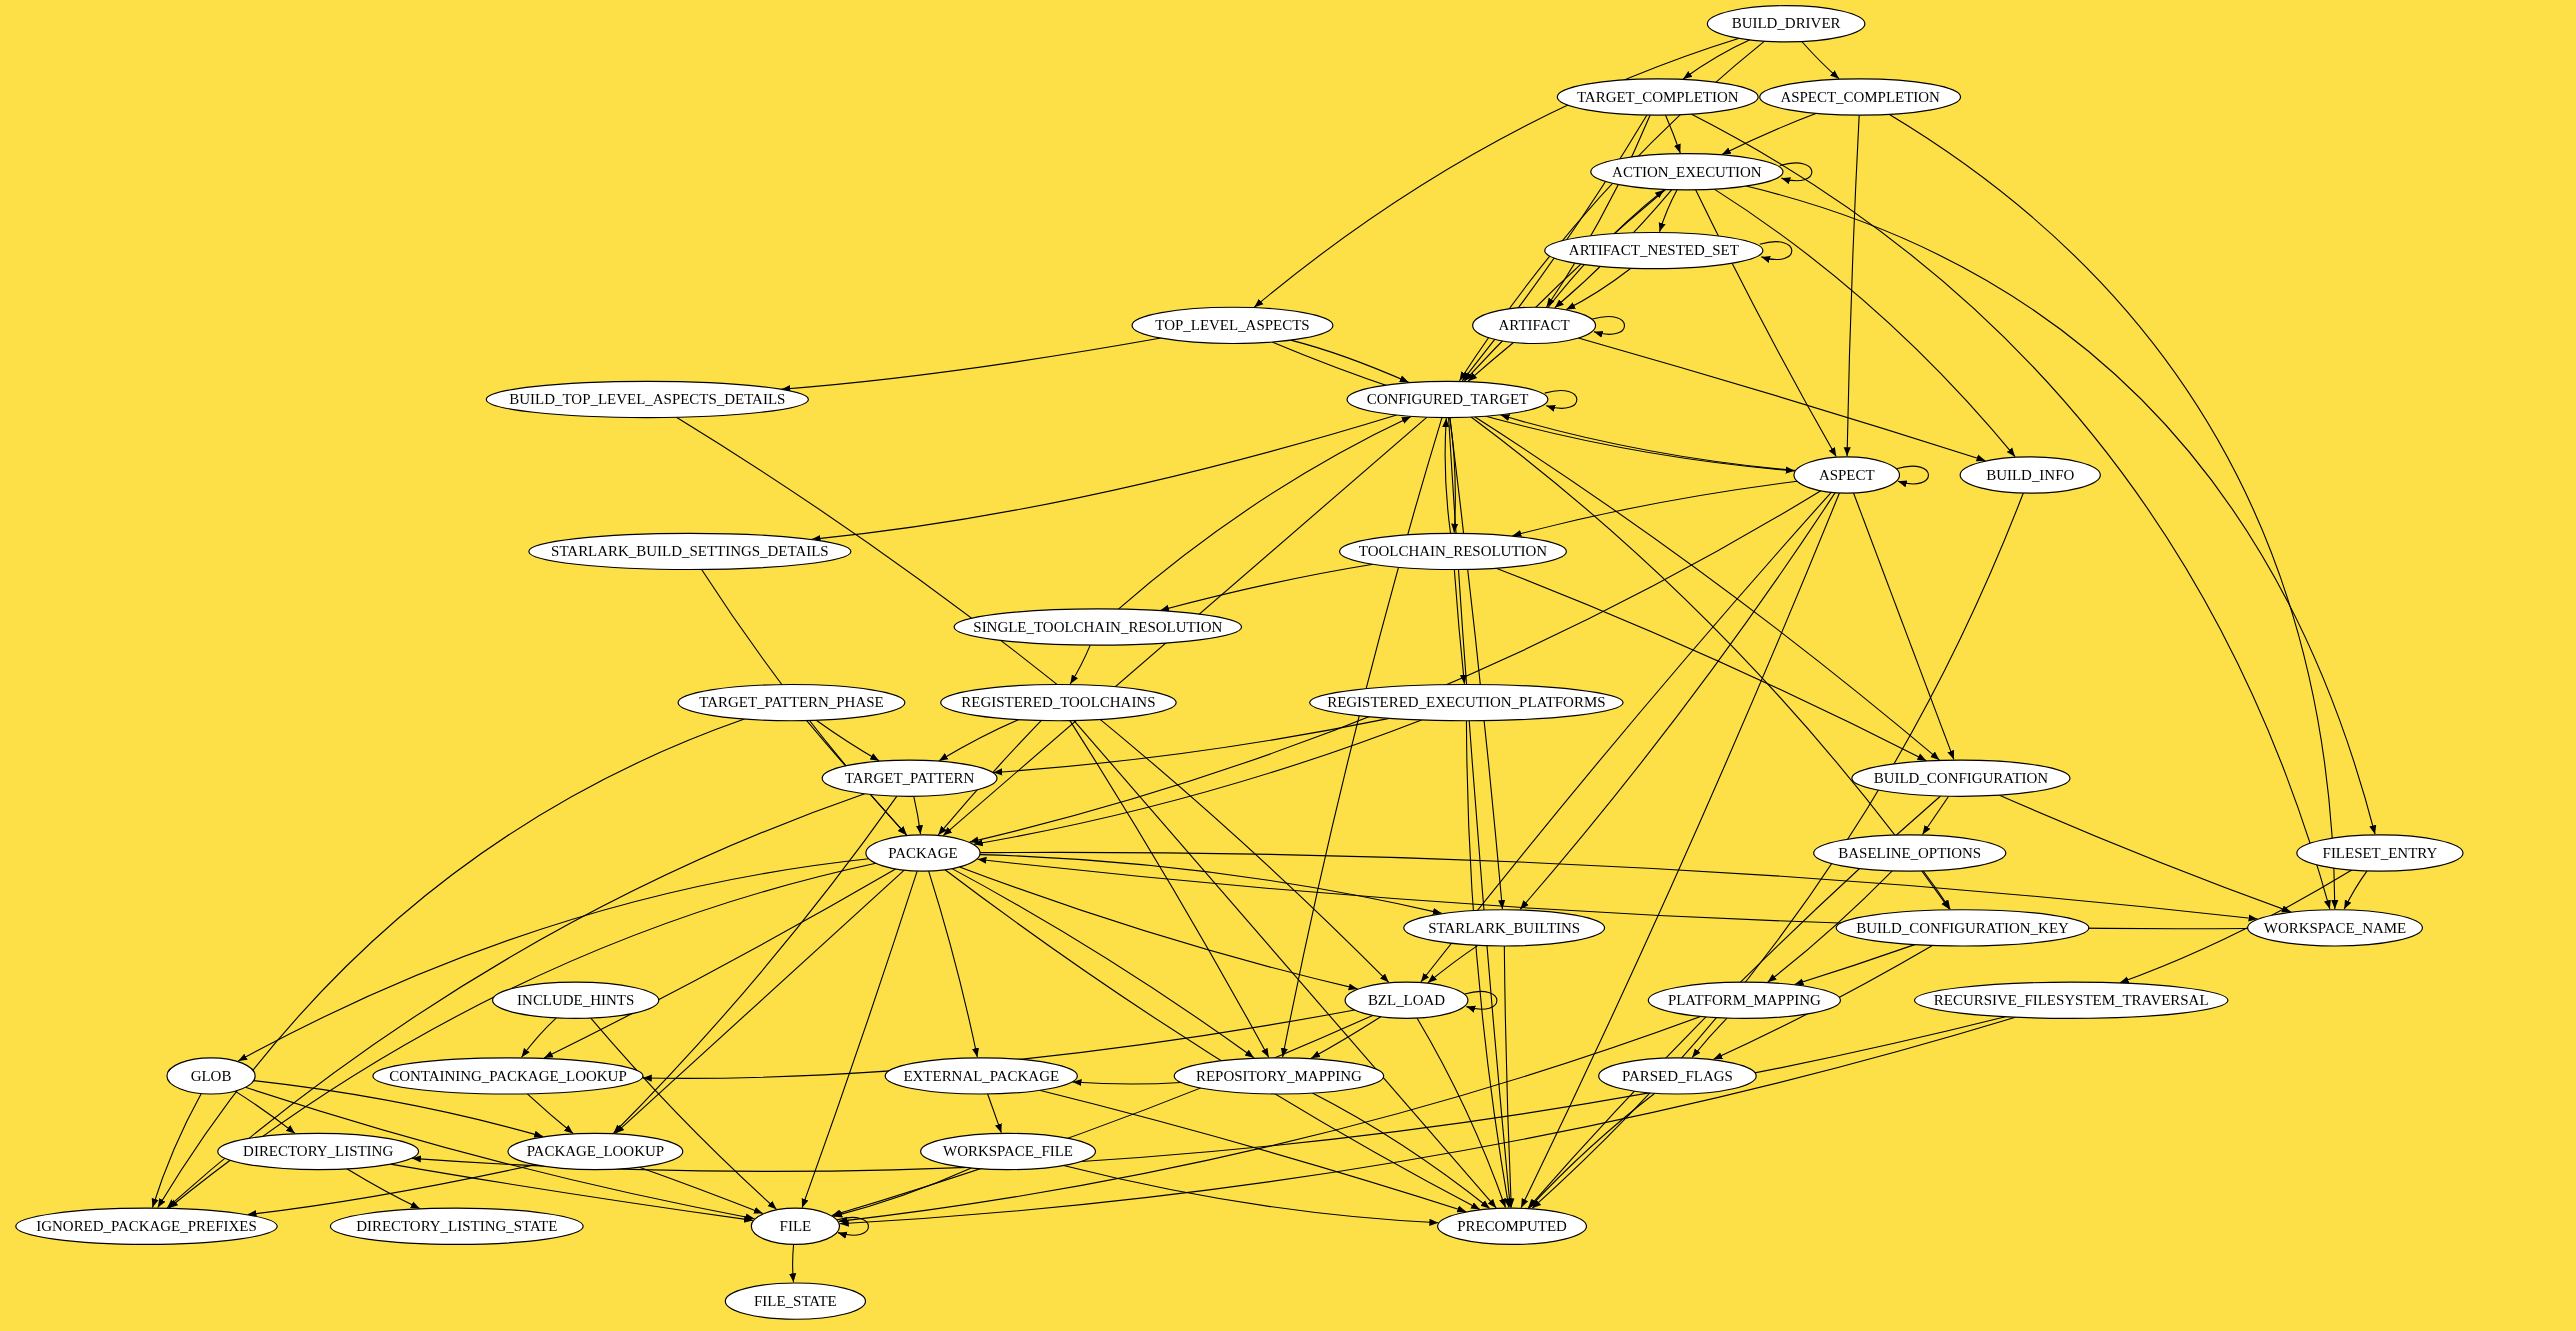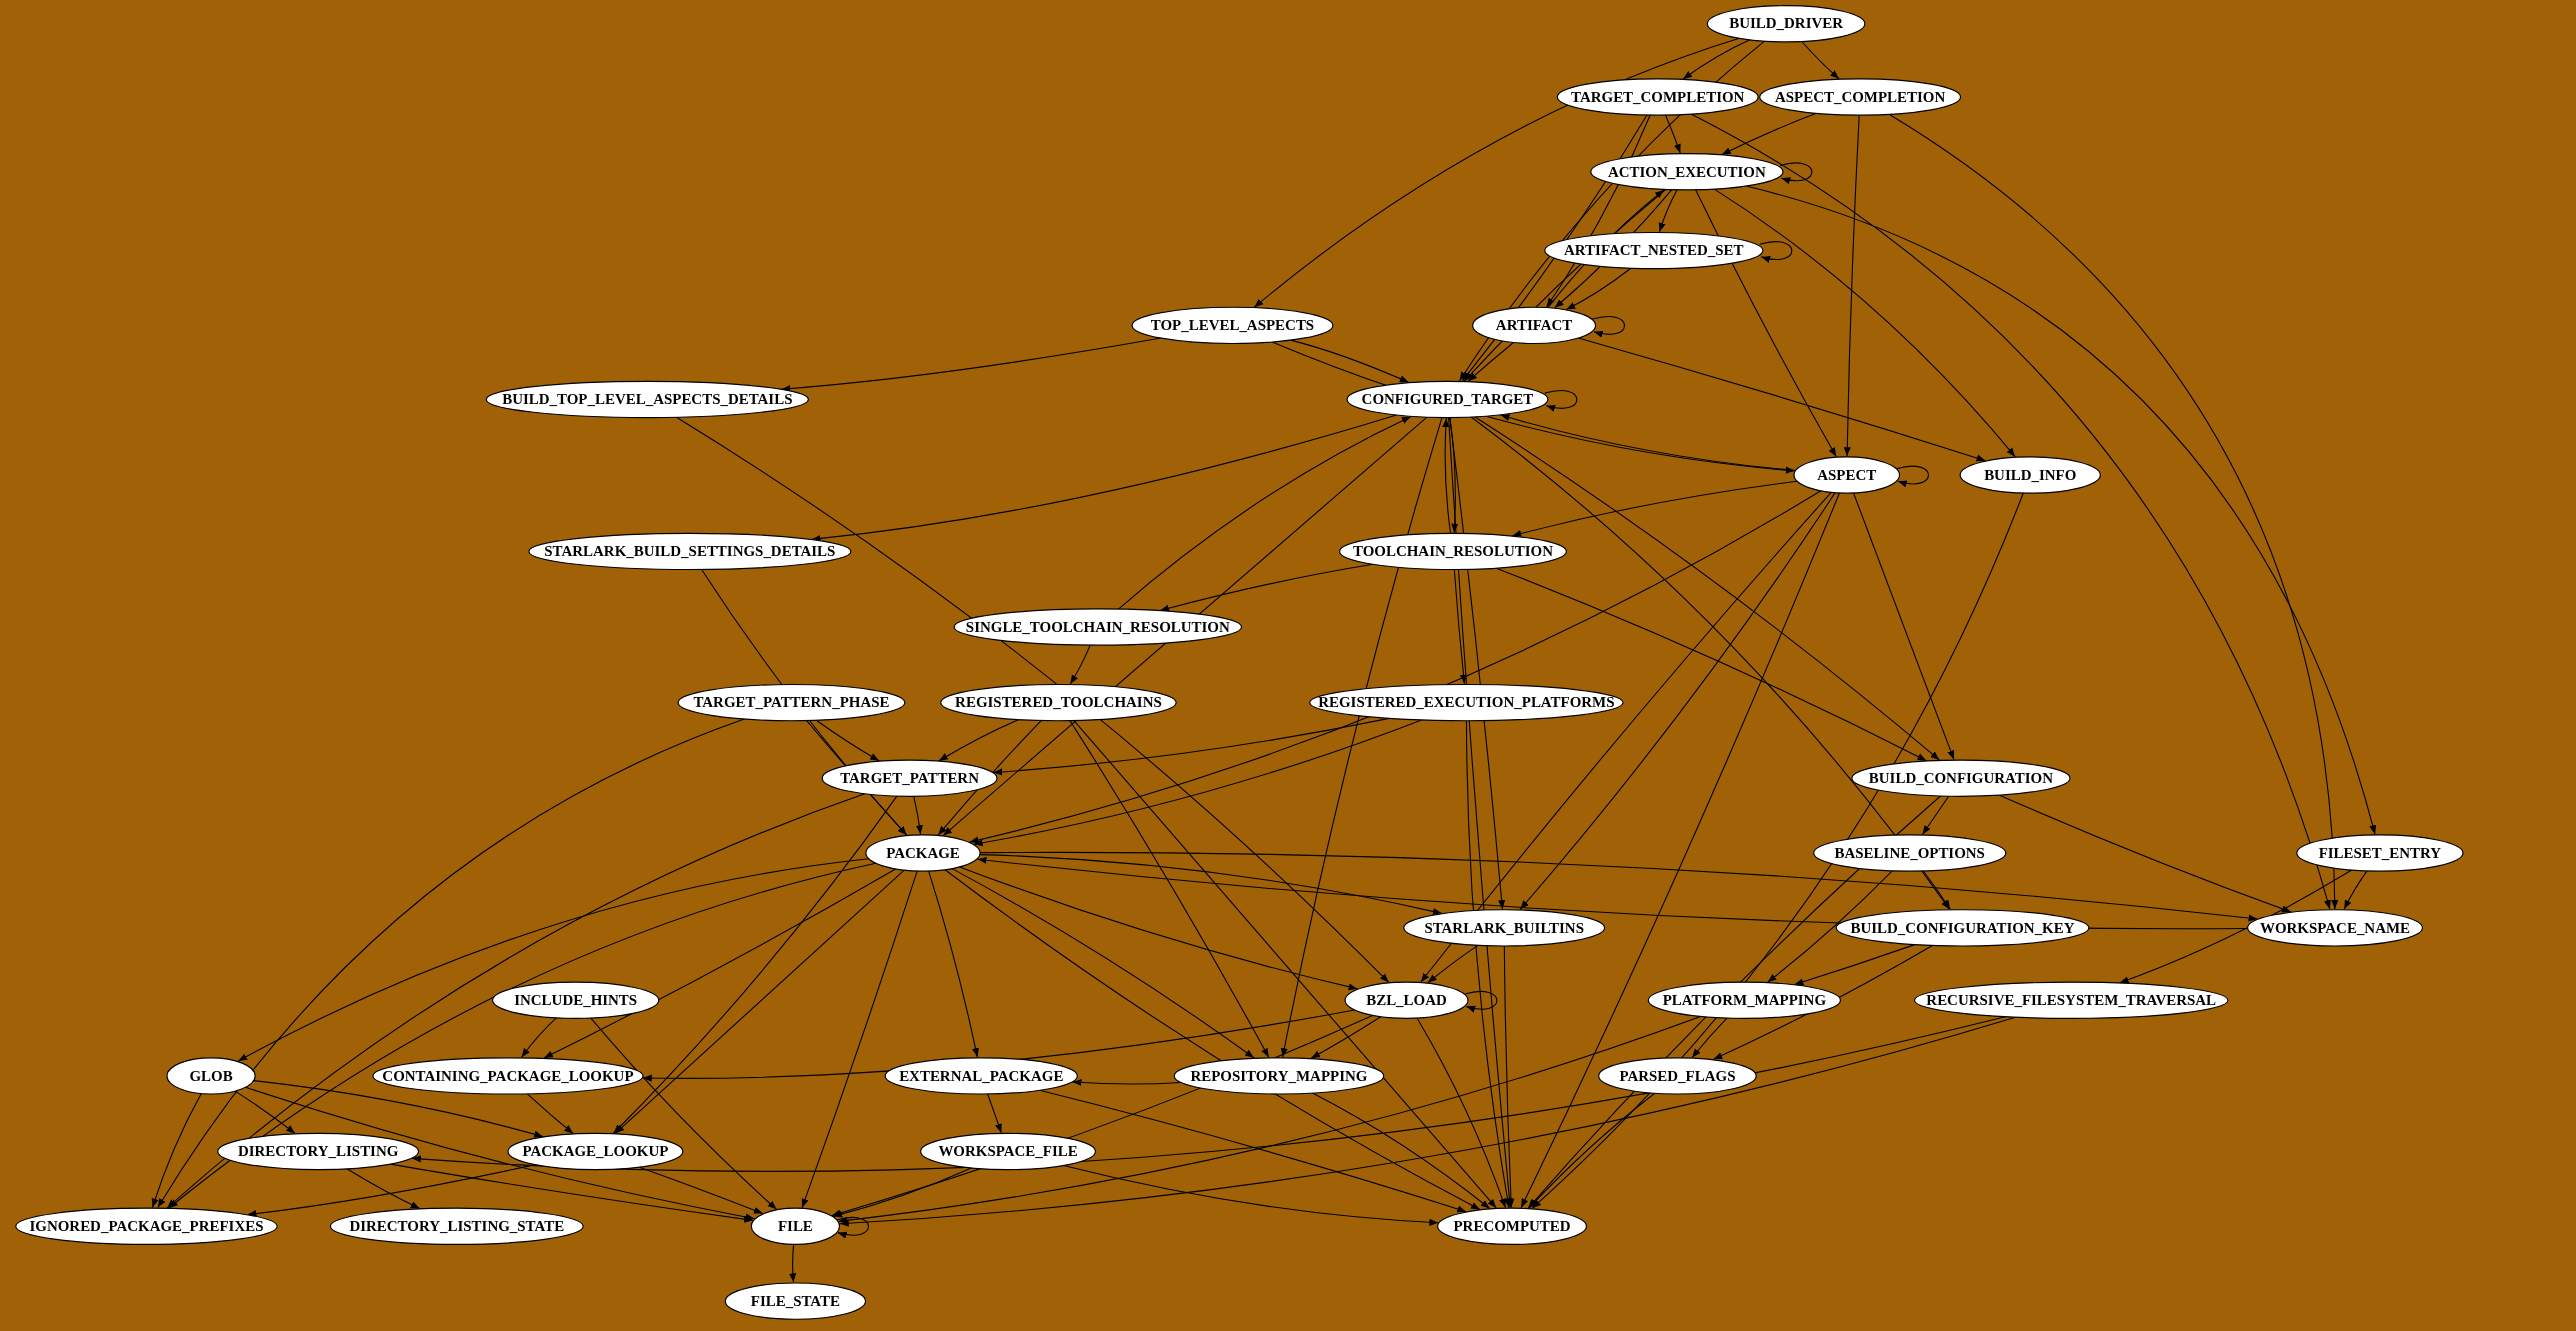--- a/index.html
+++ b/index.html
@@ -4,22 +4,21 @@
 <style>
   html, body {
     margin: 0;
     padding: 0;
     background: #ffffff;
   }
   .canvas {
     width: 2576px;
     height: 1332px;
     position: relative;
-    background: #a16207;
-    font-weight: bold;
+    background: #fde047;
   }
   svg { display: block; }
   .edge {
     fill: none;
     stroke-width: 1.4px;
   }
   .node-ellipse {
     stroke-width: 1.5px;
   }
   .node-label {

